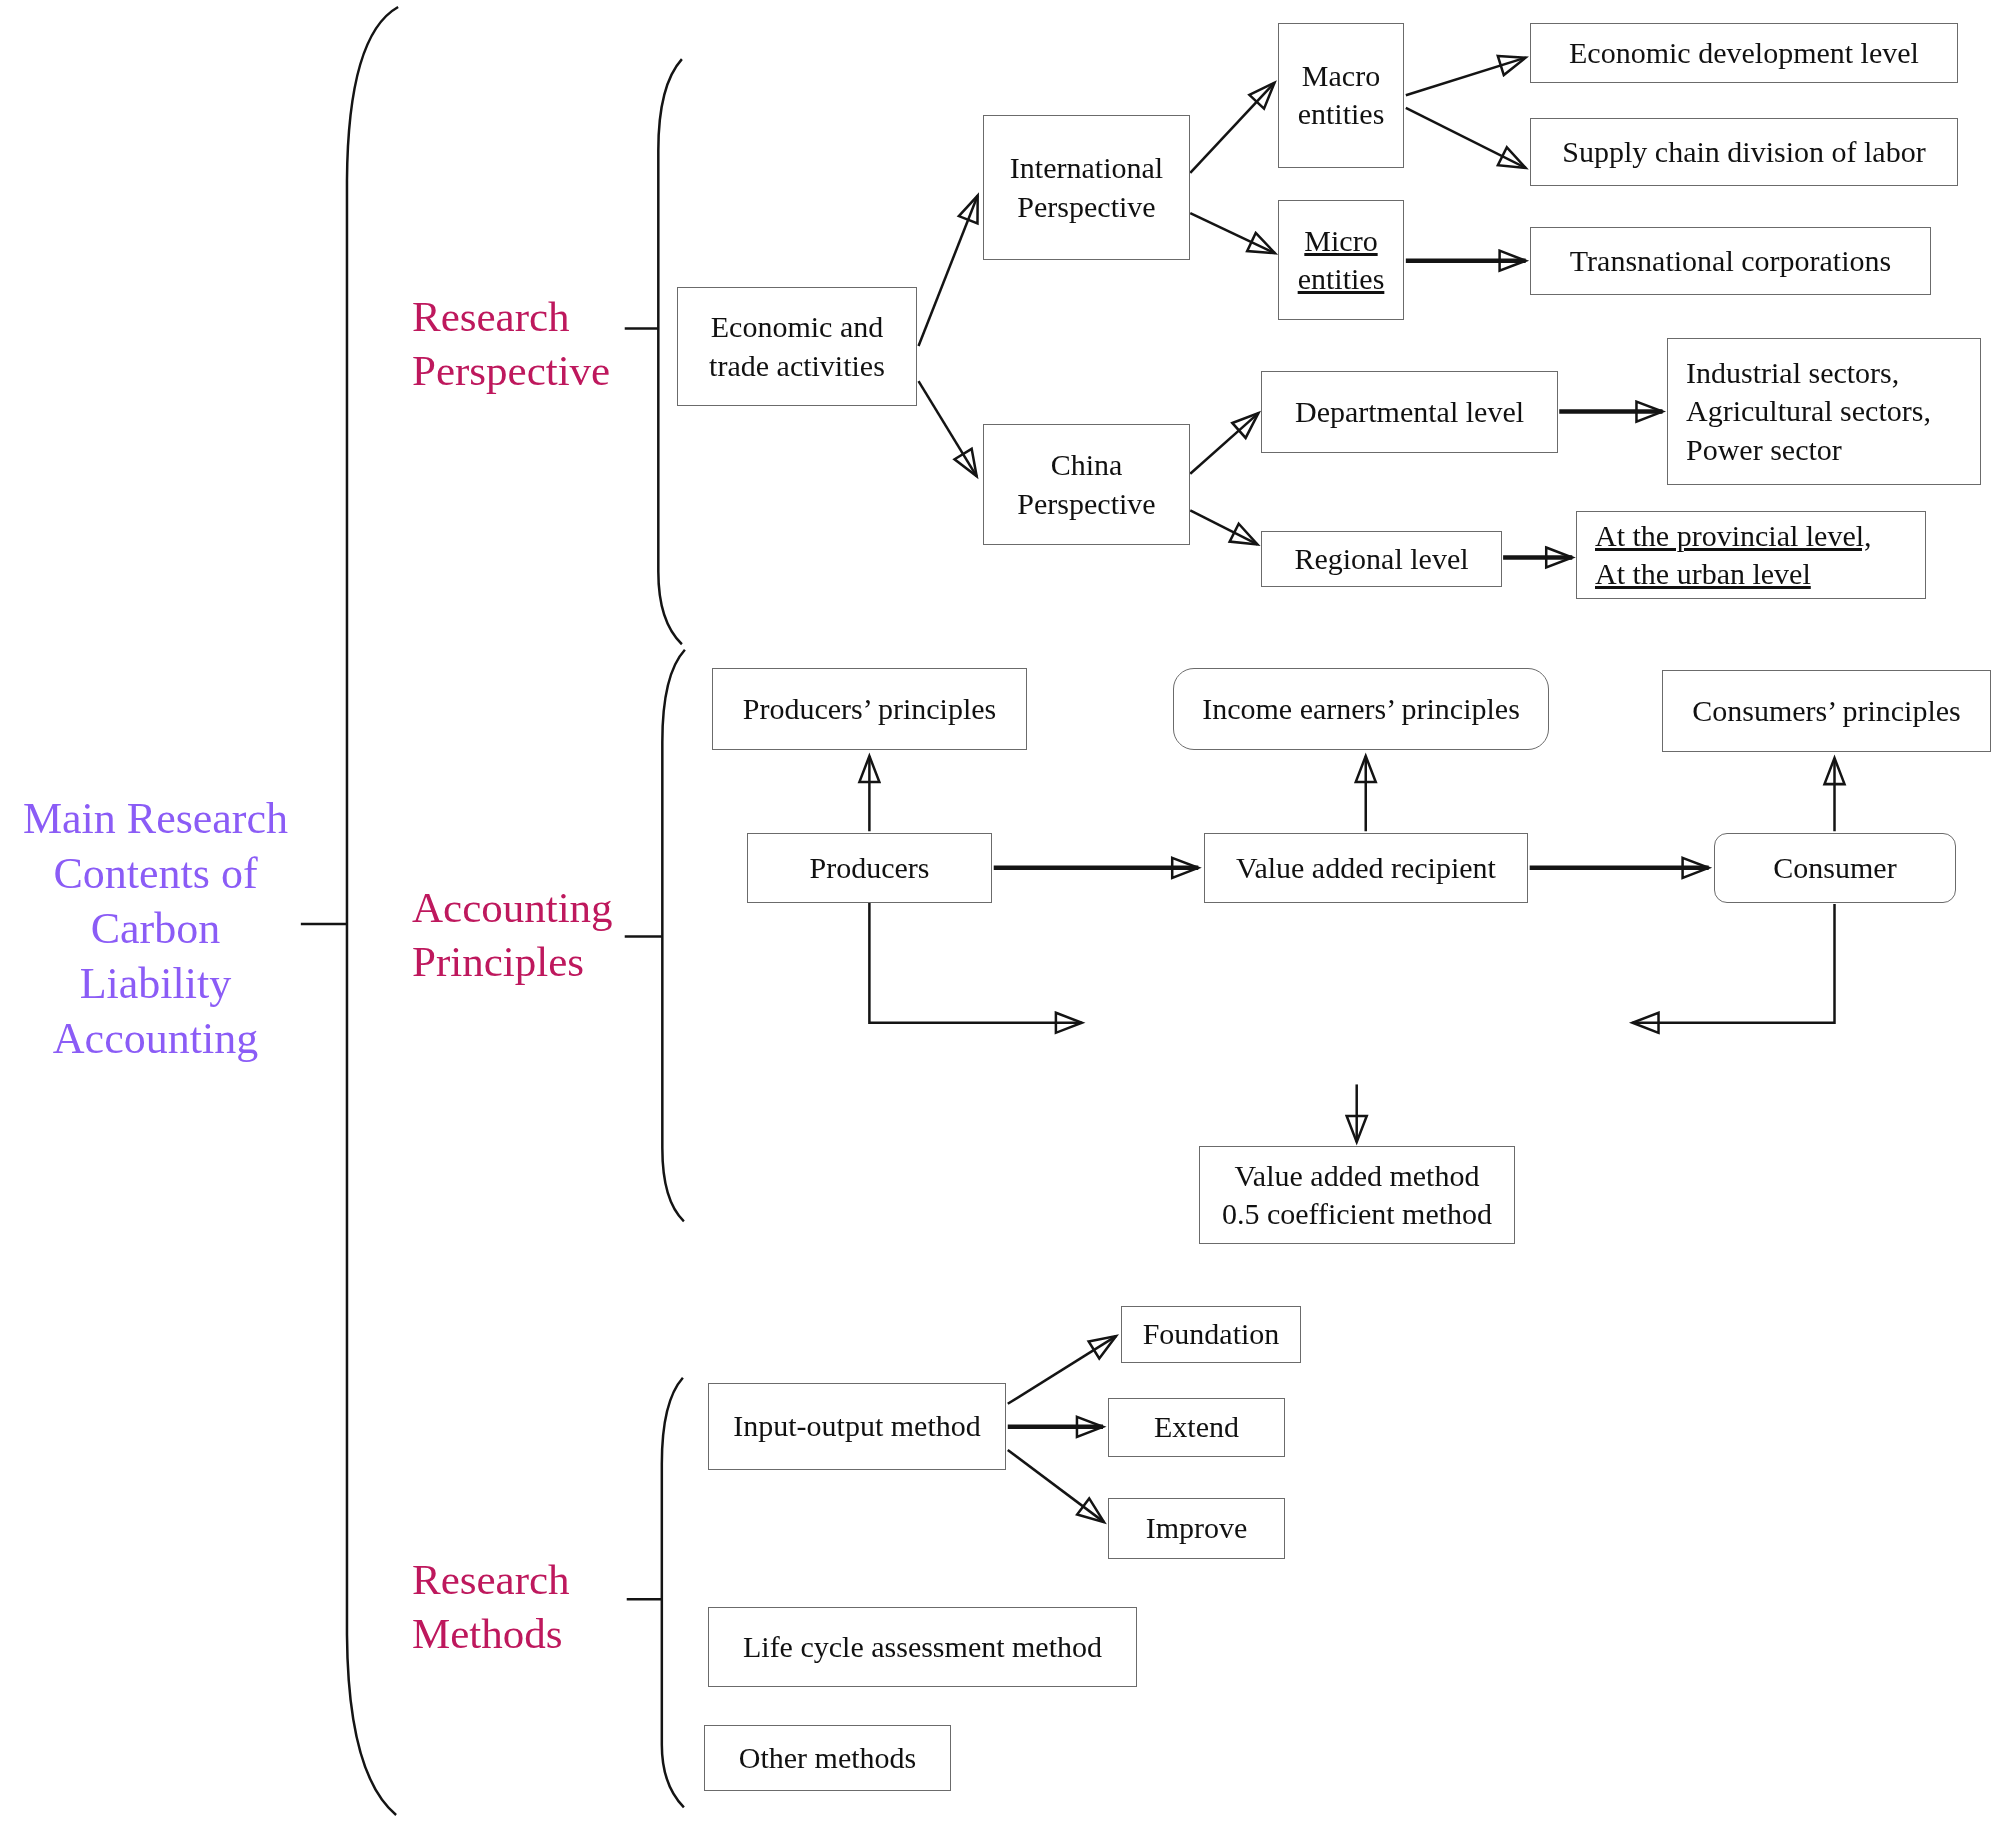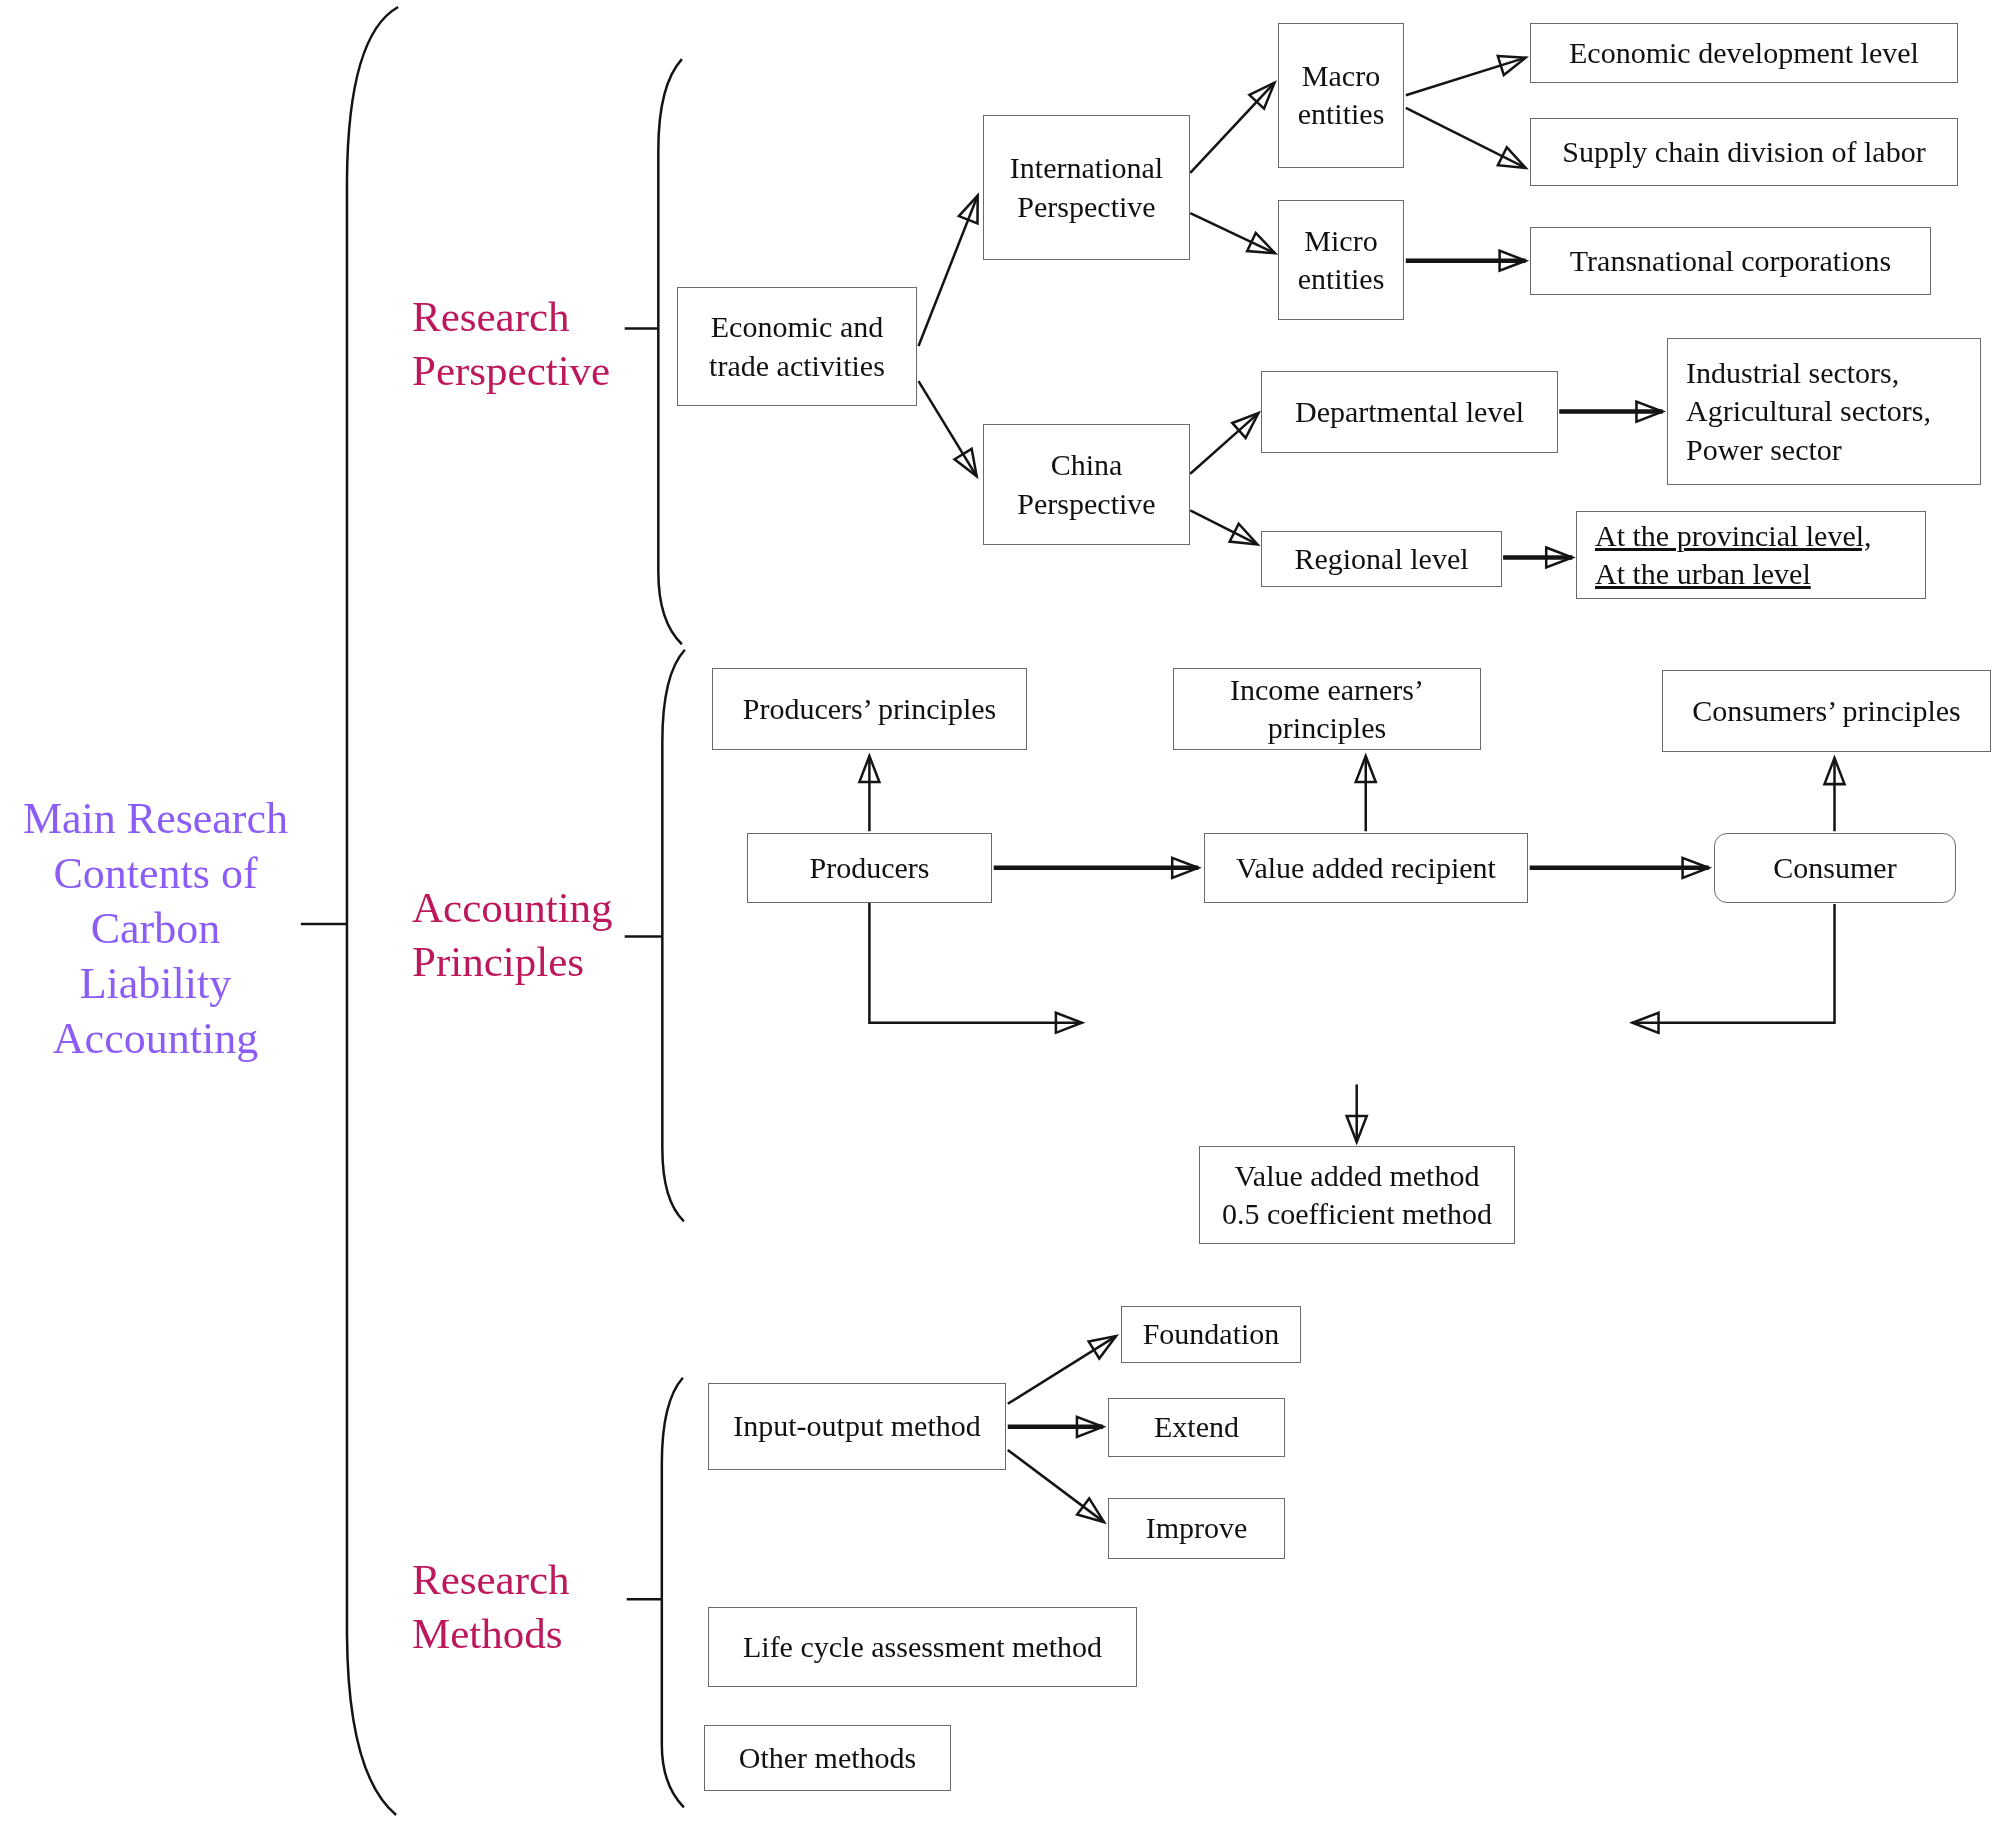--- a/index.html
+++ b/index.html
@@ -125,35 +125,35 @@
 Methods</div>
 
   <div class="box" style="left:677px; top:287px; width:240px; height:119px;">Economic and
 trade activities</div>
   <div class="box" style="left:983px; top:115px; width:207px; height:145px;">International
 Perspective</div>
   <div class="box" style="left:983px; top:424px; width:207px; height:121px;">China
 Perspective</div>
   <div class="box" style="left:1278px; top:22.6px; width:126px; height:145px;">Macro
 entities</div>
-  <div class="box" style="left:1278px; top:200px; width:126px; height:120px;">Micro
+  <div class="box" style="left:1278px; top:200px; width:126px; height:120px;text-decoration:underline;">Micro
 entities</div>
   <div class="box" style="left:1530px; top:22.6px; width:428px; height:60px;">Economic development level</div>
   <div class="box" style="left:1530px; top:118px; width:428px; height:68px;">Supply chain division of labor</div>
   <div class="box" style="left:1261px; top:371px; width:297px; height:82px;">Departmental level</div>
   <div class="box" style="left:1530px; top:227px; width:401px; height:68px;">Transnational corporations</div>
   <div class="box left" style="left:1667px; top:338px; width:314px; height:147px;">Industrial sectors,
 Agricultural sectors,
 Power sector</div>
   <div class="box" style="left:1261px; top:531px; width:241px; height:56px;">Regional level</div>
   <div class="box left" style="left:1576px; top:511px; width:350px; height:88px;text-decoration:underline;">At the provincial level,
 At the urban level</div>
 
   <div class="box" style="left:712px; top:668px; width:315px; height:82px;">Producers’ principles</div>
-  <div class="box" style="left:1173px; top:668px; width:308px; height:82px;">Income earners’ principles</div>
+  <div class="box" style="left:1173px; top:668px; width:376px; height:82px;border-radius:21px;">Income earners’ principles</div>
   <div class="box" style="left:1662px; top:670px; width:329px; height:82px;">Consumers’ principles</div>
   <div class="box" style="left:747px; top:833px; width:245px; height:70px;">Producers</div>
   <div class="box" style="left:1204px; top:833px; width:324px; height:70px;">Value added recipient</div>
   <div class="box" style="left:1714px; top:833px; width:242px; height:70px;border-radius:13px;">Consumer</div>
   <div class="box" style="left:1199px; top:1146px; width:316px; height:98px;">Value added method
 0.5 coefficient method</div>
 
   <div class="box" style="left:708px; top:1383px; width:298px; height:87px;">Input-output method</div>
   <div class="box" style="left:1121px; top:1306px; width:180px; height:57px;">Foundation</div>
   <div class="box" style="left:1108px; top:1398px; width:177px; height:59px;">Extend</div>

